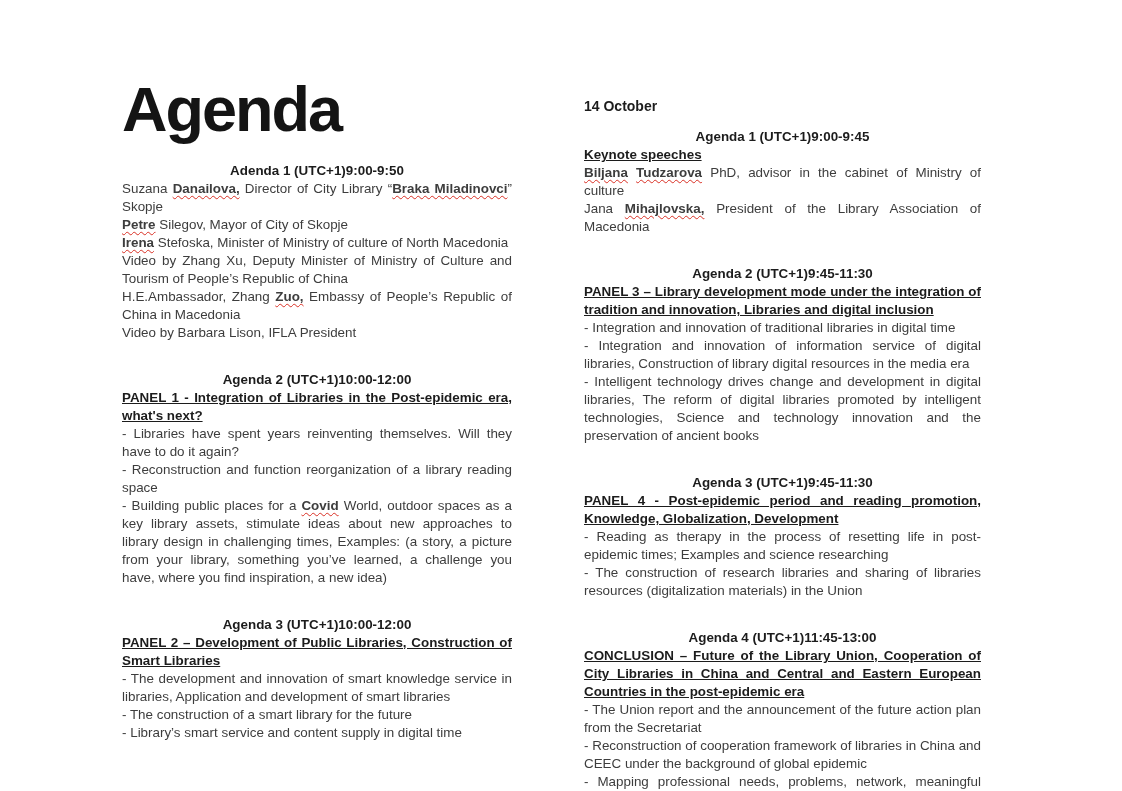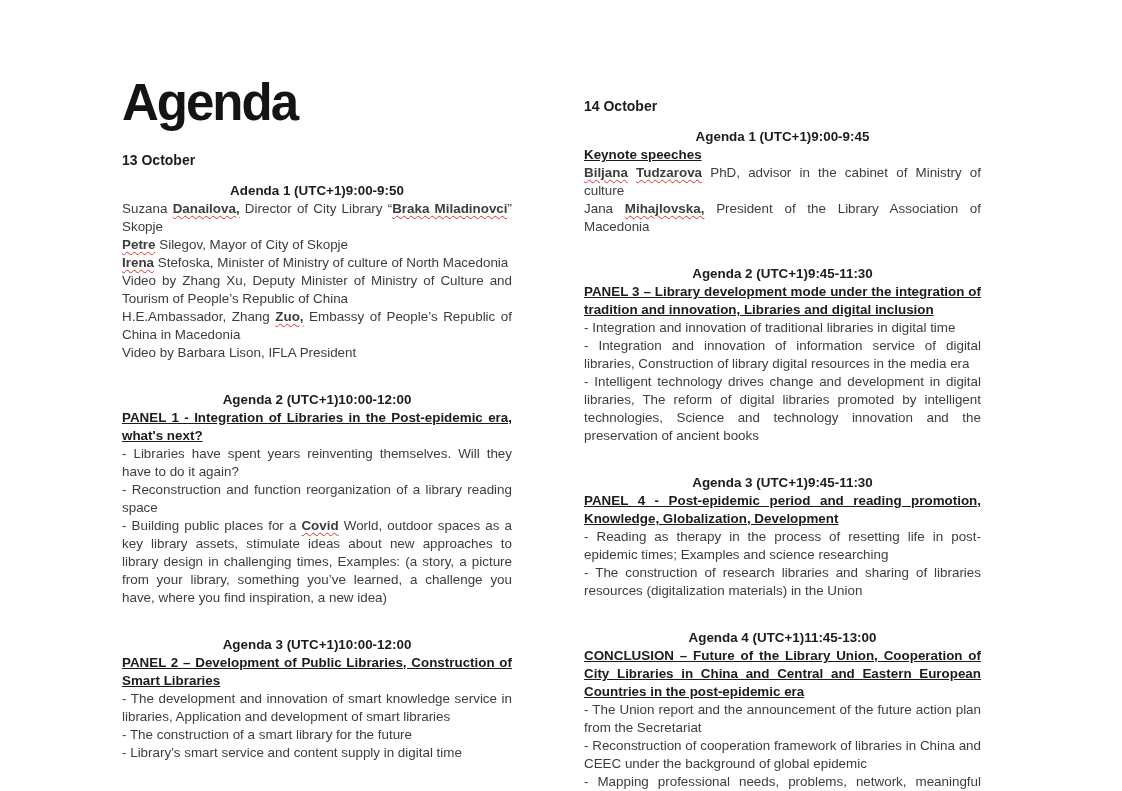--- a/index.html
+++ b/index.html
@@ -18,21 +18,21 @@
   .col {
     position: absolute;
     color: var(--body-color, #3d3d3d);
     font-size: 13.4px;
     line-height: 18px;
   }
   .col-left  { left: 122px; top: 76px;  width: 390px; }
   .col-right { left: 584px; top: 96px;  width: 397px; }
 
   .doc-title {
-    font-size: 51px;
+    font-size: 63px;
     line-height: 1.05;
     font-weight: 700;
     letter-spacing: -2px;
     color: #141414;
     margin: 0 0 20px 0;
   }
   .date-heading {
     font-size: 14px;
     line-height: 20px;
     font-weight: 700;
@@ -68,21 +68,20 @@
     font-weight: bold;
   }
 </style>
 </head>
 <body style="background: rgb(255, 255, 255);">
 
 <div class="page">
 
   <div class="col col-left">
     <h1 class="doc-title">Agenda</h1>
-    <h2 class="date-heading">13 October</h2>
 
     <div class="section">
       <p class="sec-time">Adenda 1 (UTC+1)9:00-9:50</p>
       <p class="body-par"><span>Suzana </span><span class="sq">Danailova,</span><span> Director of City Library “</span><span class="sq">Braka Miladinovci</span><span>” Skopje</span></p>
       <p class="body-par"><span class="sq">Petre</span><span> Silegov, Mayor of City of Skopje</span></p>
       <p class="body-par"><span class="sq">Irena</span><span> Stefoska, Minister of Ministry of culture of North Macedonia</span></p>
       <p class="body-par"><span>Video by Zhang Xu, Deputy Minister of Ministry of Culture and Tourism of People’s Republic of China</span></p>
       <p class="body-par"><span>H.E.Ambassador, Zhang </span><span class="sq">Zuo,</span><span> Embassy of People’s Republic of China in Macedonia</span></p>
       <p class="body-par"><span>Video by Barbara Lison, IFLA President</span></p>
     </div>

